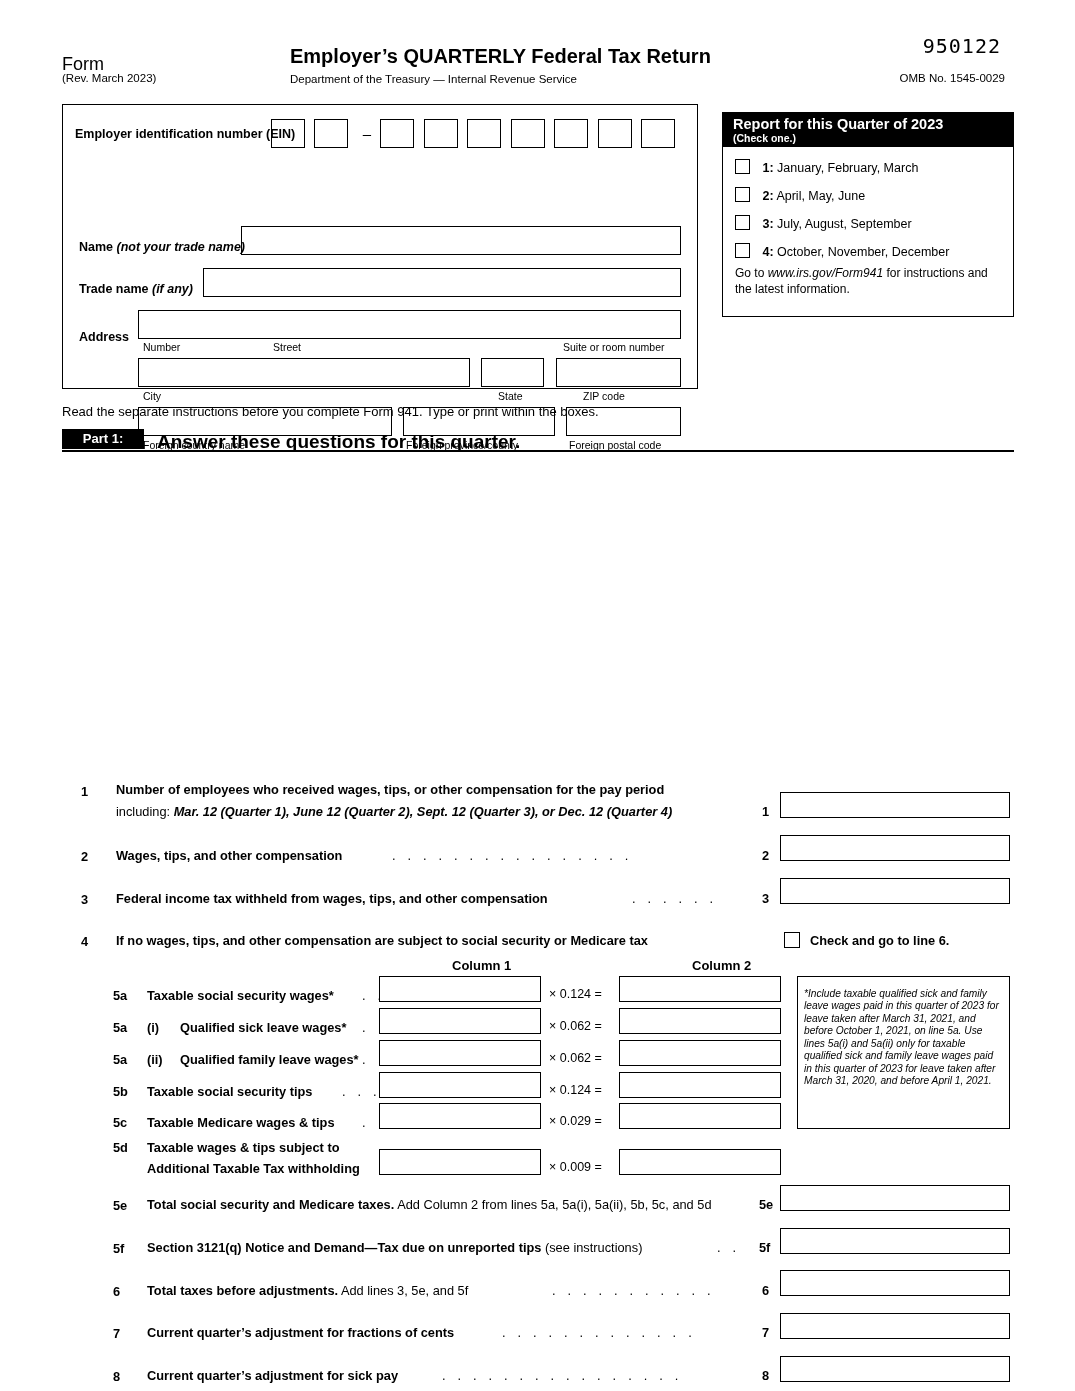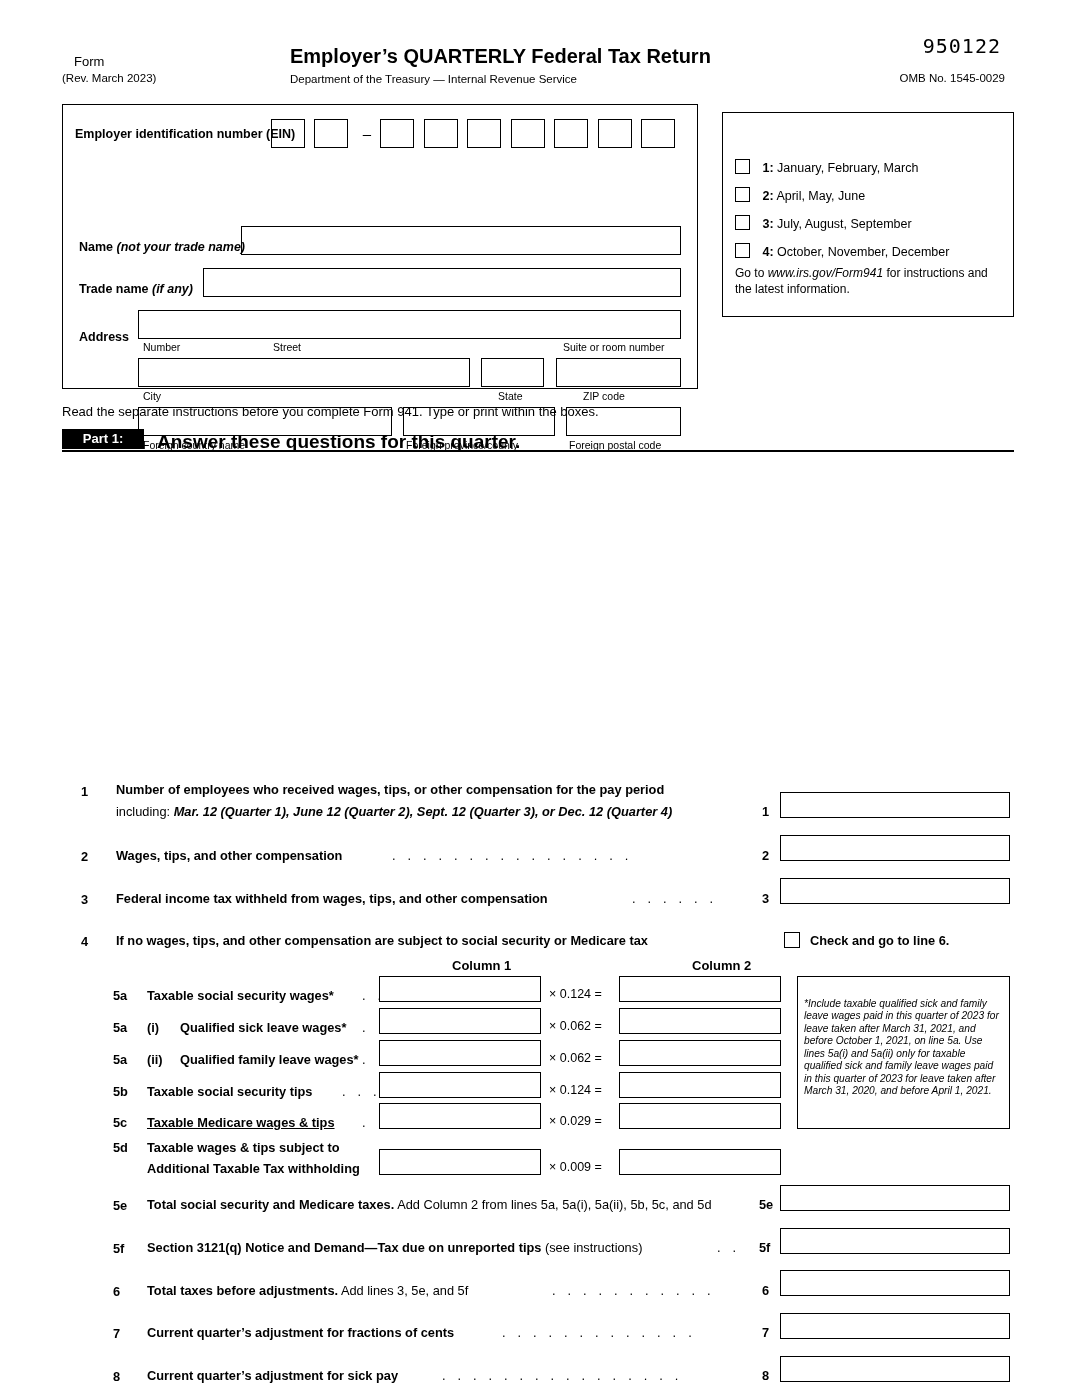--- a/index.html
+++ b/index.html
@@ -2,21 +2,21 @@
 <html><head>
 <meta charset="utf-8">
 <style>
   html,body{margin:0;padding:0;background:#fff;}
   body{font-family:"Liberation Sans", sans-serif;color:#000;}
   .page{position:relative;width:1075px;height:1391px;background:#fff;overflow:hidden;}
   .inner{position:absolute;left:62px;top:40px;width:952px;}
 
   
   .hdr{position:relative;height:62px;}
-  .hdr .formword{position:absolute;left:12px;top:14px;font-size:13px;}
+  .hdr .formword{position:absolute;left:0;top:14px;font-size:18px;}
   .hdr .bignum{position:absolute;left:28px;top:-2px;font-size:31px;font-weight:bold;letter-spacing:-0.5px;}
   .hdr .title{position:absolute;left:228px;top:5px;font-size:20px;font-weight:bold;}
   .hdr .rev{position:absolute;left:0;top:32px;font-size:11.5px;}
   .hdr .dept{position:absolute;left:228px;top:33px;font-size:11.5px;}
   .hdr .bar{position:absolute;right:13px;top:-6px;font-size:20px;font-family:"DejaVu Sans Mono", monospace;letter-spacing:1px;}
   .hdr .omb{position:absolute;right:9px;top:32px;font-size:11.5px;}
 
   
   .topwrap{position:relative;height:292px;margin-top:2px;}
   .leftbox{position:absolute;left:0;top:0;width:634px;height:283px;border:1.6px solid #000;}
@@ -46,21 +46,21 @@
   .lnum{position:absolute;font-size:12.8px;font-weight:bold;}
   .ltxt{position:absolute;font-size:12.8px;font-weight:bold;}
   .ltxt .reg{font-weight:normal;}
   .ltxt .it{font-style:italic;}
   .dots{position:absolute;font-size:12.8px;letter-spacing:4.2px;color:#000;}
   .amtbox{position:absolute;border:1.4px solid #000;box-sizing:border-box;background:#fff;}
   .refnum{position:absolute;font-size:12.8px;font-weight:bold;}
 
   .colhdr{position:absolute;font-size:13px;font-weight:bold;}
   .mult{position:absolute;font-size:12.5px;}
-  .note{position:absolute;border:1.4px solid #000;box-sizing:border-box;font-size:10.2px;font-style:italic;line-height:1.22;padding:21px 6px;}
+  .note{position:absolute;border:1.4px solid #000;box-sizing:border-box;font-size:10.2px;font-style:italic;line-height:1.22;padding:11px 6px;}
 
   .chkline{position:absolute;font-size:12.8px;font-weight:bold;}
   .chkbox{position:absolute;width:16px;height:16px;border:1.4px solid #000;box-sizing:border-box;}
 </style>
 </head>
 <body>
 
 <div class="page">
  <div class="inner">
 
@@ -116,20 +116,24 @@
 
       <span class="fieldbox" style="left:75px;top:302px;width:254px;height:29px;"></span>
       <span class="fieldbox" style="left:340px;top:302px;width:152px;height:29px;"></span>
       <span class="fieldbox" style="left:503px;top:302px;width:115px;height:29px;"></span>
       <span class="cap" style="left:80px;top:334px;">Foreign country name</span>
       <span class="cap" style="left:343px;top:334px;">Foreign province/county</span>
       <span class="cap" style="left:506px;top:334px;">Foreign postal code</span>
     </div>
 
     <div class="rightbox">
+      <div class="quarter-title">
+        <div class="t1">Report for this Quarter of 2023</div>
+        <div class="t2">(Check one.)</div>
+      </div>
 
       <div class="qopt" style="left:12px;top:46px;">
         <span class="qbox"></span>
         <span class="qnum">1:</span>
         <span>January, February, March</span>
       </div>
       <div class="qopt" style="left:12px;top:74px;">
         <span class="qbox"></span>
         <span class="qnum">2:</span>
         <span>April, May, June</span>
@@ -210,21 +214,21 @@
   <span class="amtbox" style="left:557px;top:644px;width:162px;height:26px;"></span>
 
   <span class="lnum" style="left:51px;top:688px;">5b</span>
   <span class="ltxt" style="left:85px;top:688px;">Taxable social security tips</span>
   <span class="dots" style="left:280px;top:688px;">. . .</span>
   <span class="amtbox" style="left:317px;top:676px;width:162px;height:26px;"></span>
   <span class="mult" style="left:487px;top:687px;">× 0.124 =</span>
   <span class="amtbox" style="left:557px;top:676px;width:162px;height:26px;"></span>
 
   <span class="lnum" style="left:51px;top:719px;">5c</span>
-  <span class="ltxt" style="left:85px;top:719px;text-decoration:underline;">Taxable Medicare wages &amp; tips</span>
+  <span class="ltxt" style="left:85px;top:719px;">Taxable Medicare wages &amp; tips</span>
   <span class="dots" style="left:300px;top:719px;">.</span>
   <span class="amtbox" style="left:317px;top:707px;width:162px;height:26px;"></span>
   <span class="mult" style="left:487px;top:718px;">× 0.029 =</span>
   <span class="amtbox" style="left:557px;top:707px;width:162px;height:26px;"></span>
 
   <span class="lnum" style="left:51px;top:744px;">5d</span>
   <span class="ltxt" style="left:85px;top:744px;">Taxable wages &amp; tips subject to</span>
   <span class="ltxt" style="left:85px;top:765px;">Additional Taxable Tax withholding</span>
   <span class="amtbox" style="left:317px;top:753px;width:162px;height:26px;"></span>
   <span class="mult" style="left:487px;top:764px;">× 0.009 =</span>

